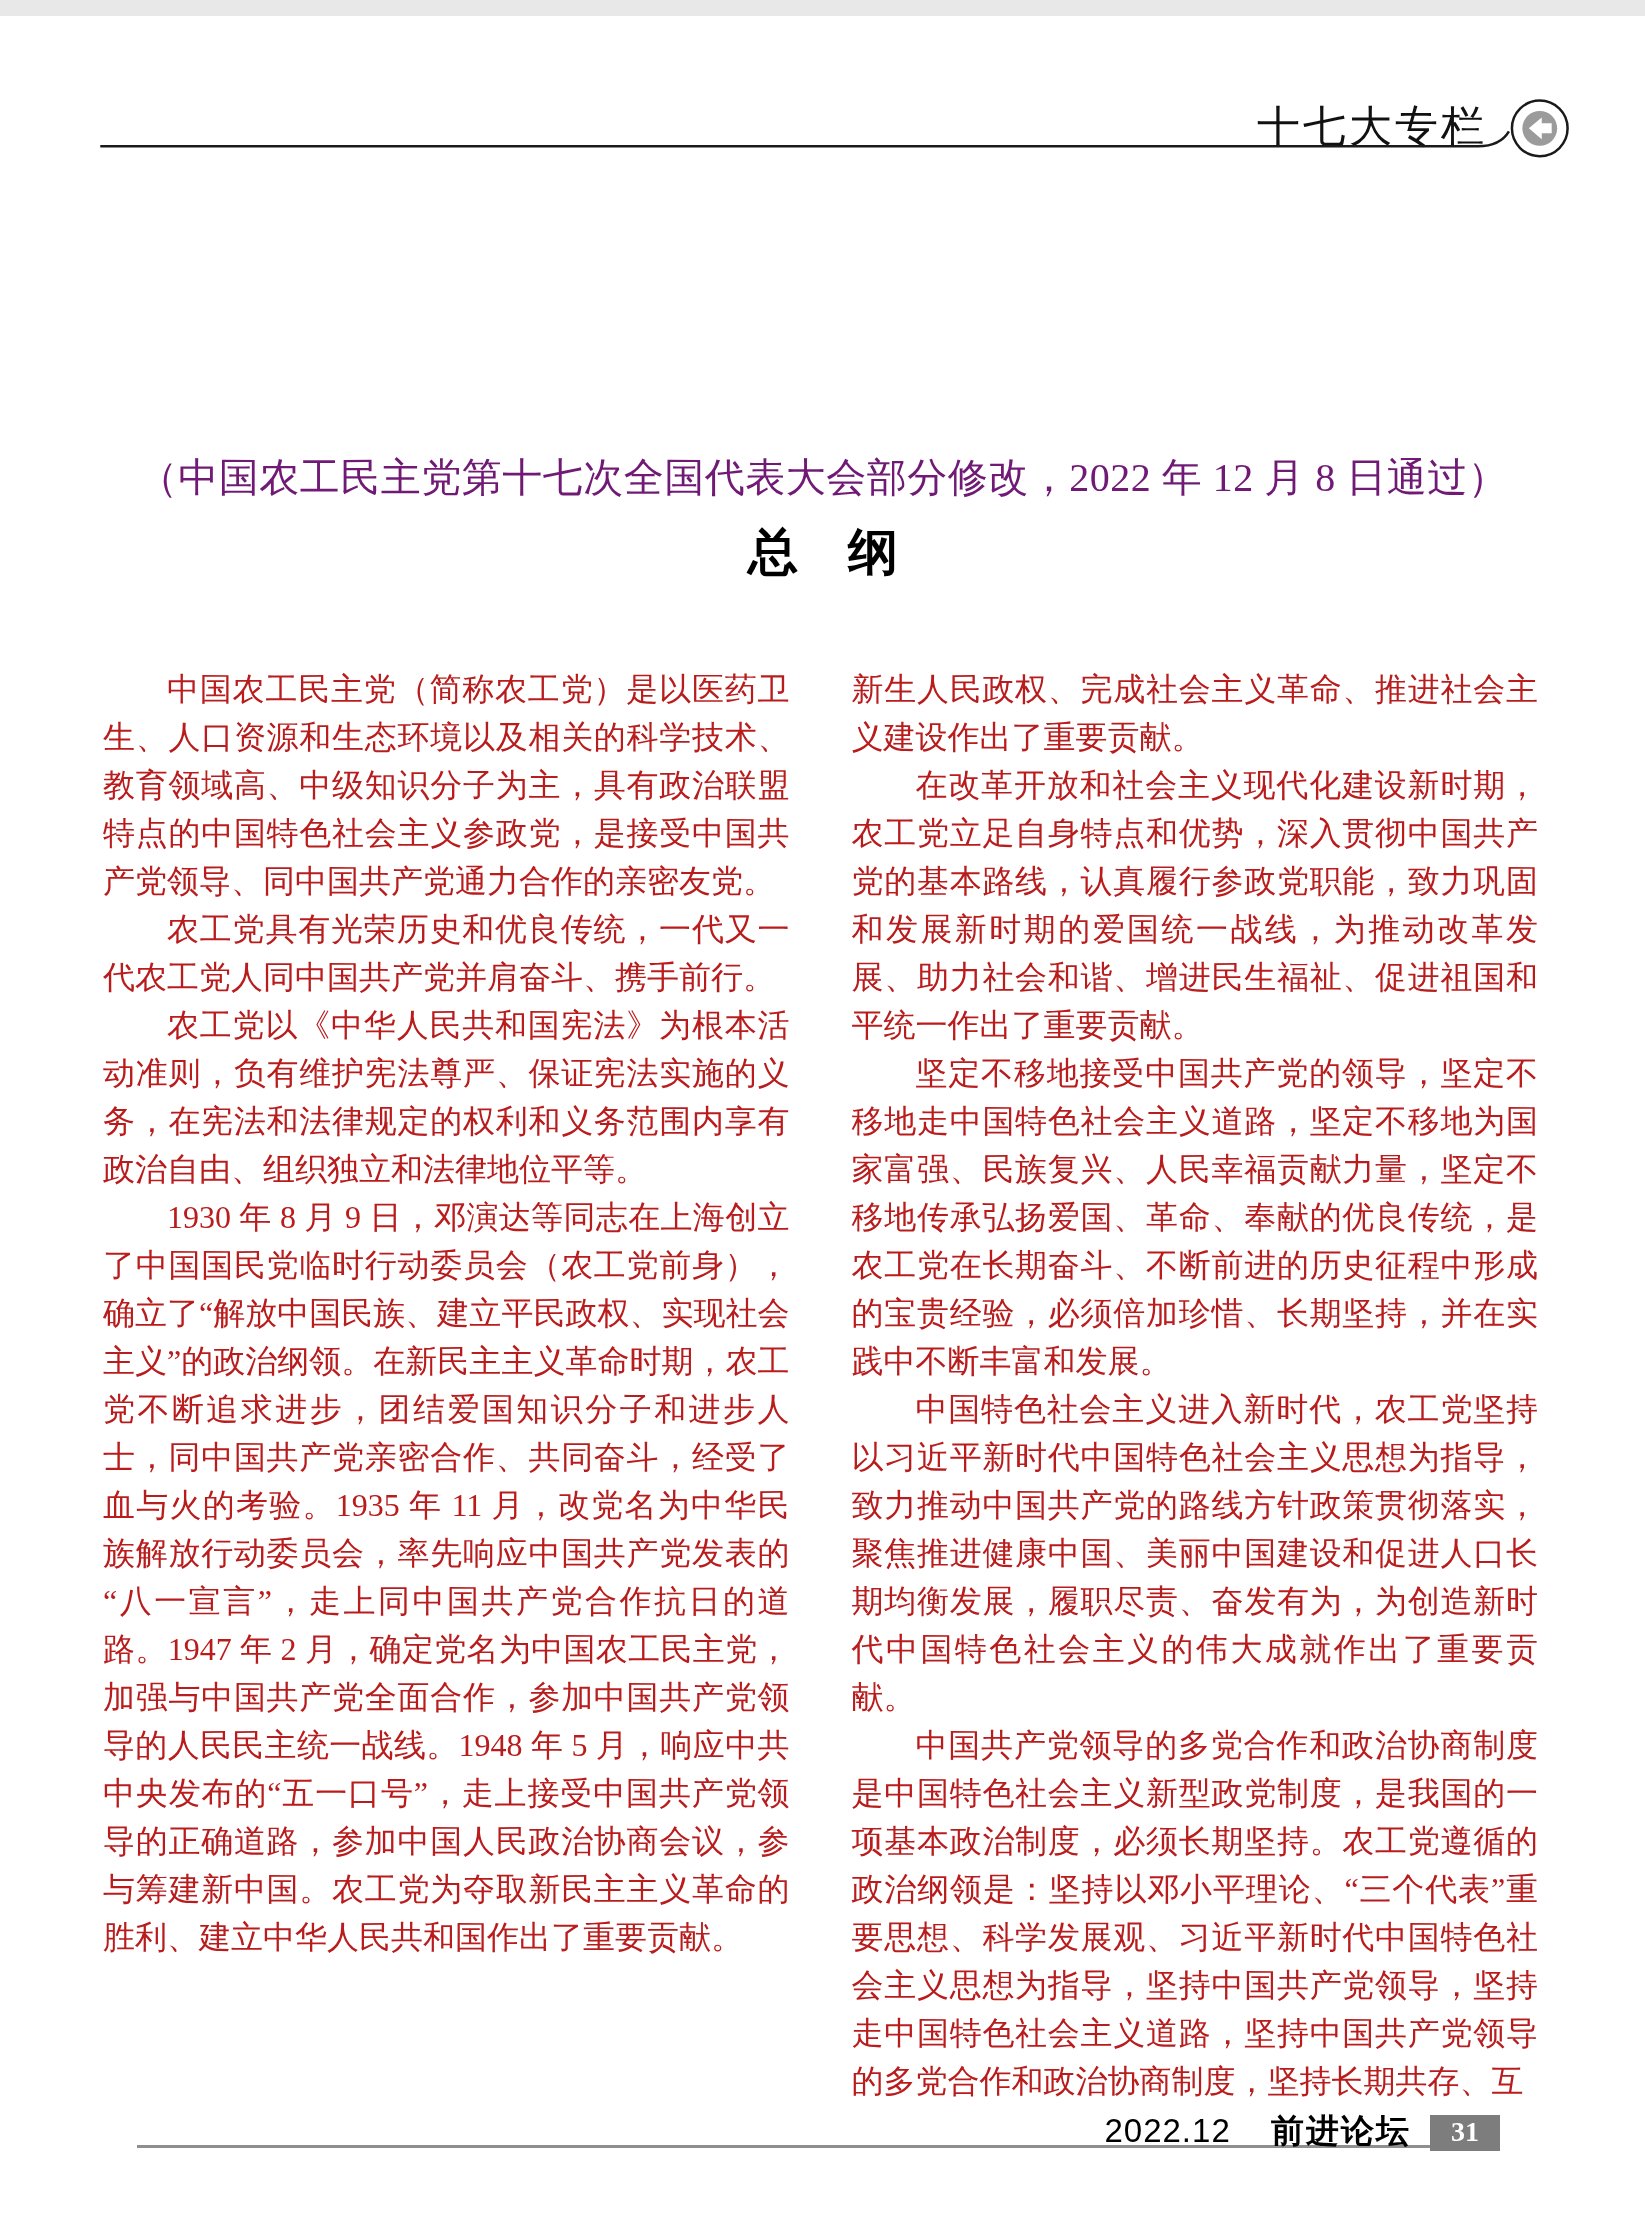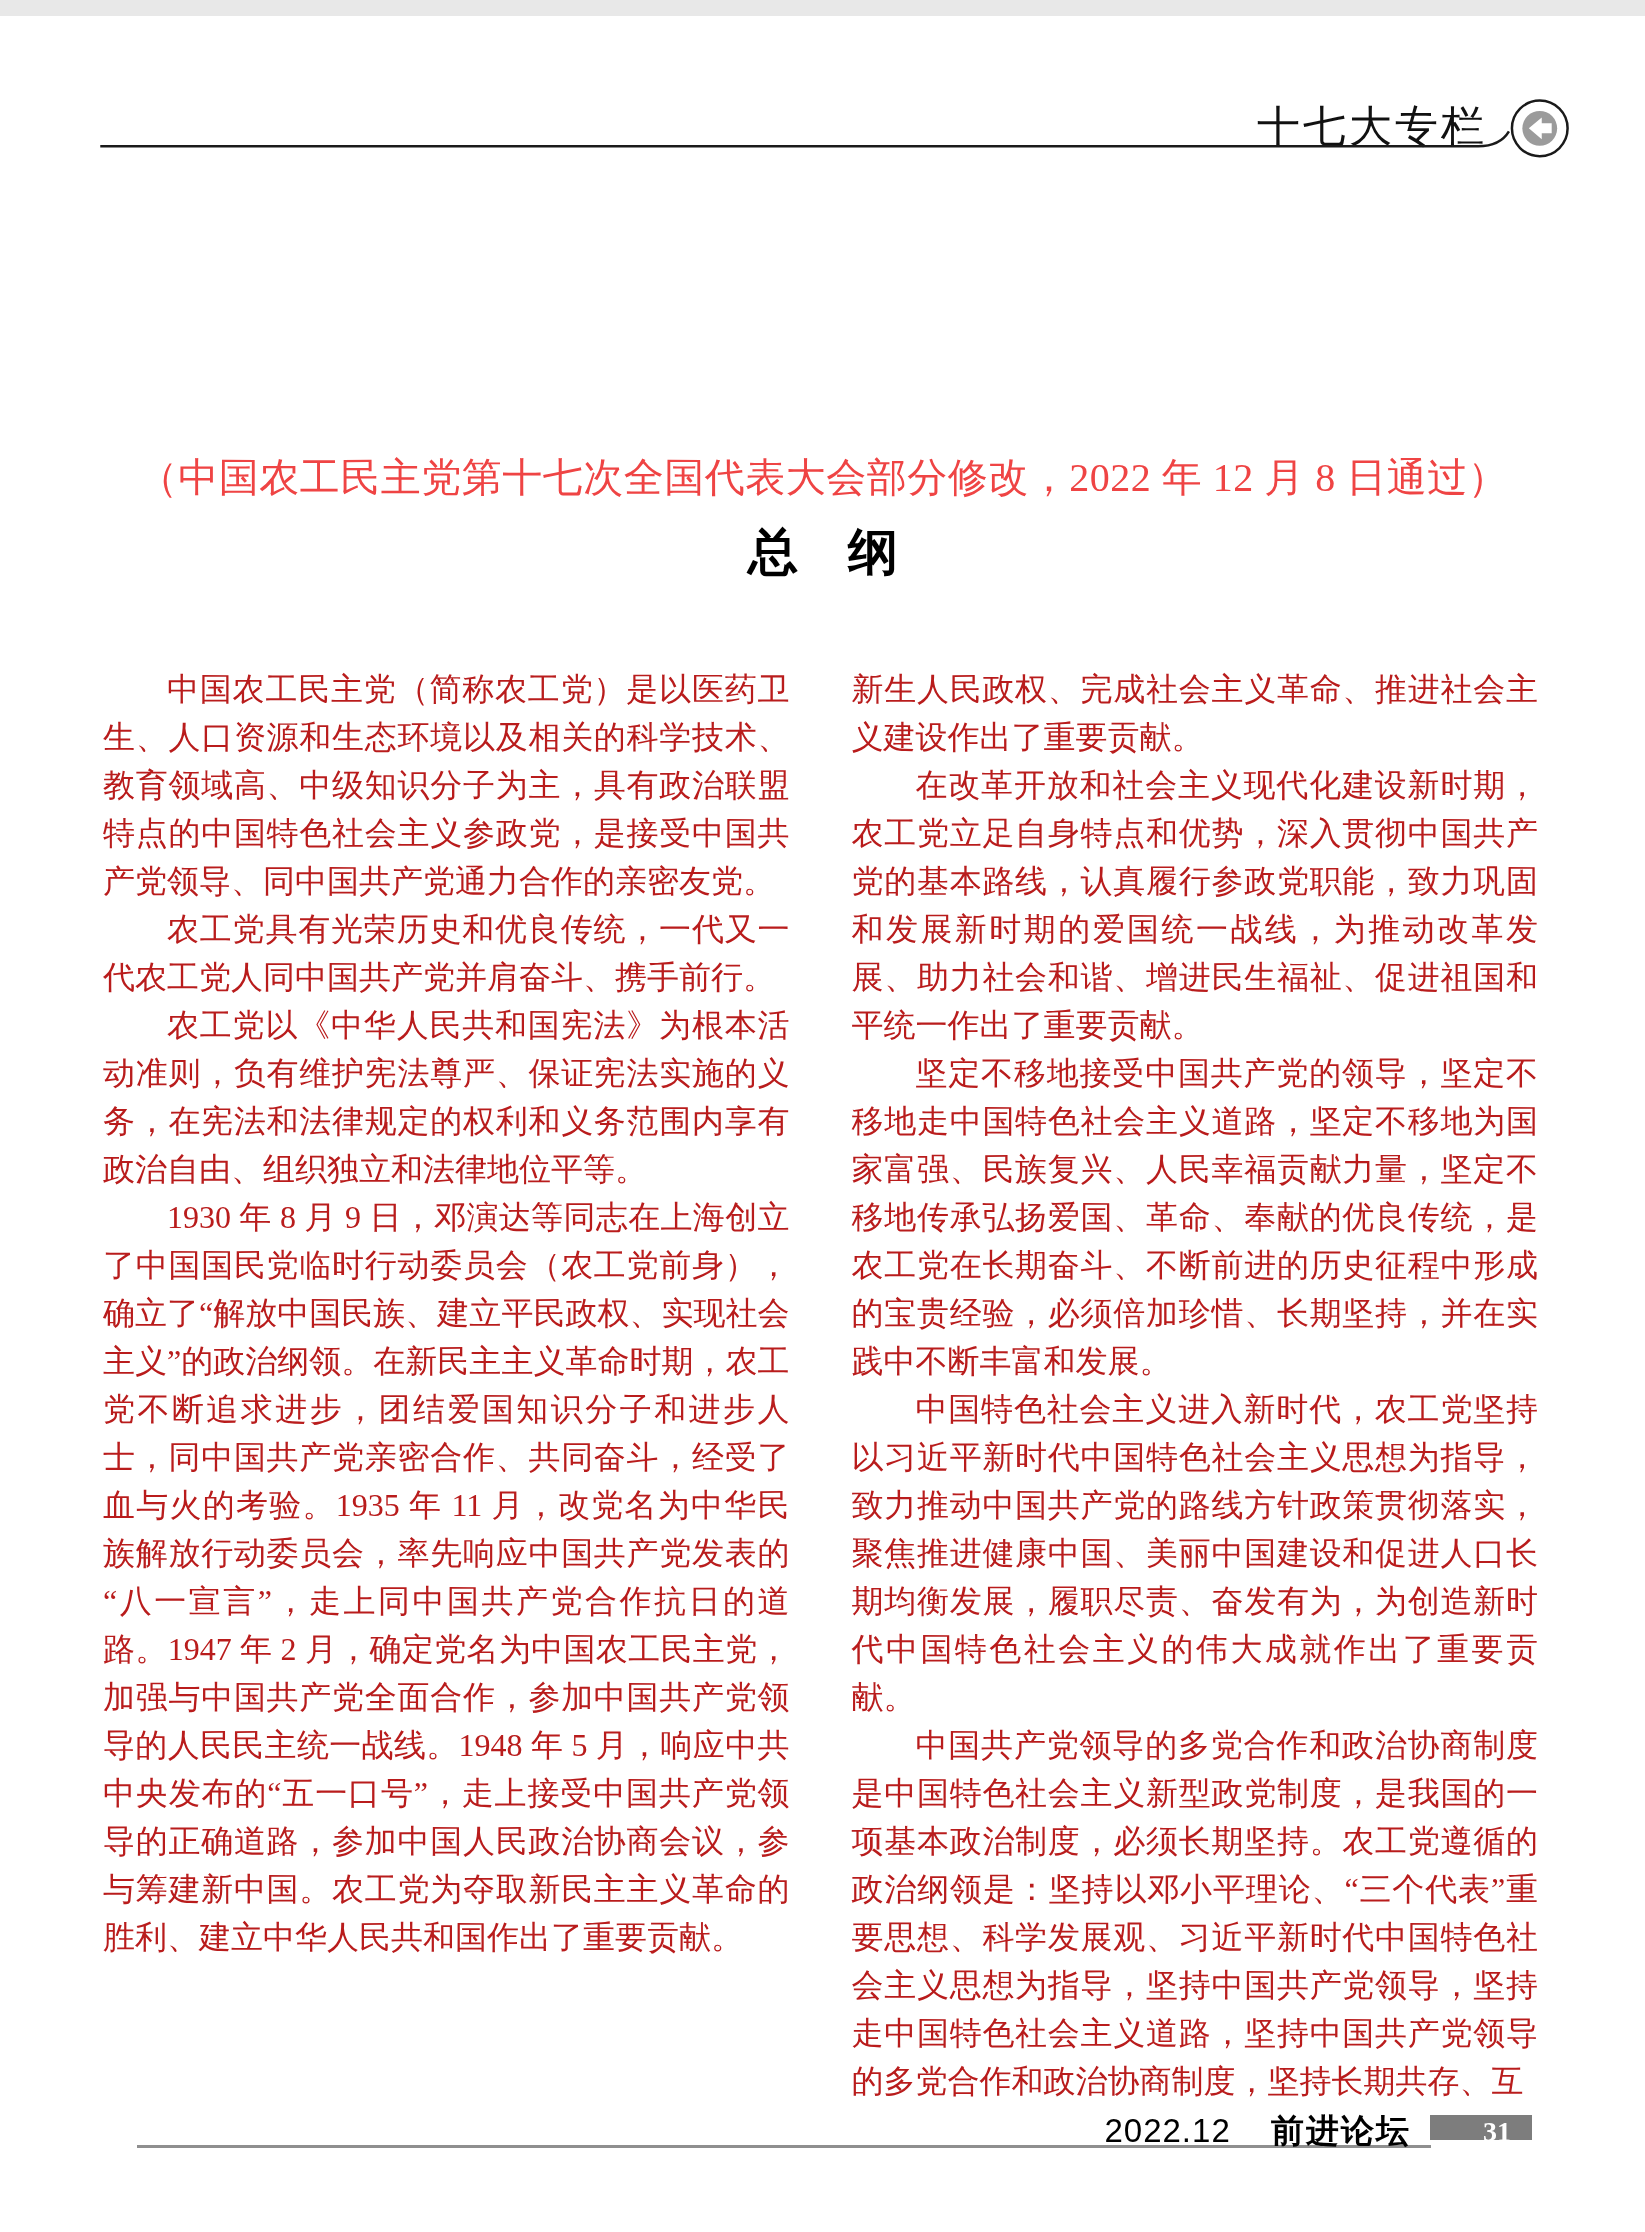--- a/index.html
+++ b/index.html
@@ -48,21 +48,21 @@
   }
   .doc-subtitle {
     position: absolute;
     top: 434px;
     left: 0;
     width: 100%;
     text-align: center;
     font-size: 40px;
     font-weight: 500;
     letter-spacing: 0.5px;
-    color: #ef4444;
+    color: #701a75;
     white-space: nowrap;
   }
   .section-heading {
     position: absolute;
     top: 503px;
     left: 0;
     width: 100%;
     margin: 0;
     text-align: center;
     font-family: "Liberation Sans", "DejaVu Sans", sans-serif;
@@ -117,29 +117,28 @@
     font-family: "Liberation Sans", "DejaVu Sans", sans-serif;
     font-weight: 800;
     margin-left: 32px;
     letter-spacing: 2px;
   }
   .footer-page-box {
     position: absolute;
     left: 1430px;
     top: 2099px;
     width: 70px;
-    height: 25px;
+    height: 36px;
     background: #7d7d7d;
     color: #ffffff;
     font-family: "Liberation Serif", "DejaVu Serif", serif;
     font-size: 28px;
     font-weight: 700;
     line-height: 33px;
     text-align: center;
-    padding-left: 32px;
   }
 </style>
 </head>
 <body>
 
 <div class="page">
 
   <div class="header-label">十七大专栏</div>
 
   <svg class="header-rule-svg" width="1646" height="169" viewBox="0 0 1654 170">

